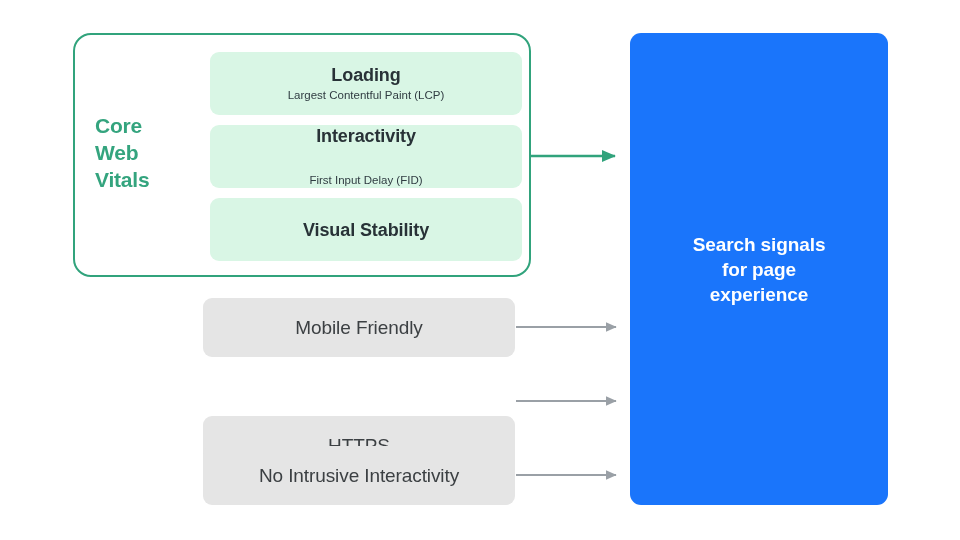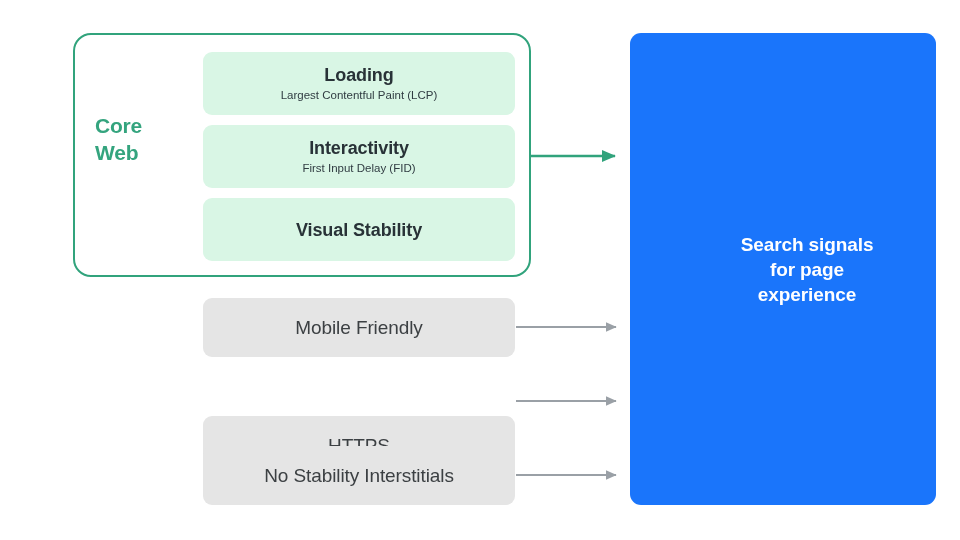--- a/index.html
+++ b/index.html
@@ -43,33 +43,33 @@
     font-size: 21px;
     font-weight: bold;
     line-height: 27px;
     letter-spacing: -0.2px;
   }
   .cwv-label .ln { display: block; }
 
   
   .metric-card {
     position: absolute;
-    left: 203px;
+    left: 210px;
     width: 312px;
     height: 63px;
     background: #D9F6E5;
     border-radius: 9px;
     box-sizing: border-box;
     display: flex;
     flex-direction: column;
     align-items: center;
     justify-content: center;
   }
   .metric-card.m0 { top: 52px; }
-  .metric-card.m1 { top: 125px; }
+  .metric-card.m1 { top: 125px; justify-content: space-between; }
   .metric-card.m2 { top: 198px; }
 
   .metric-title {
     font-size: 18px;
     font-weight: bold;
     color: #283237;
     line-height: 22px;
     letter-spacing: -0.1px;
   }
   .metric-sub {
@@ -108,21 +108,20 @@
     position: absolute;
     left: 630px;
     top: 33px;
     width: 258px;
     height: 472px;
     background: #1A75FB;
     border-radius: 11px;
     display: flex;
     align-items: center;
     justify-content: center;
-    padding-left: 48px;
   }
   .blue-text {
     color: #ffffff;
     font-size: 19px;
     font-weight: bold;
     line-height: 25px;
     text-align: center;
     letter-spacing: -0.1px;
     white-space: pre-line;
   }
@@ -140,20 +139,21 @@
 </head>
 <body>
 
 <div id="canvas">
 
   <div class="cwv-container"></div>
 
   <div class="cwv-label">
     <span class="ln">Core</span>
     <span class="ln">Web</span>
+    <span class="ln">Vitals</span>
   </div>
 
   <div class="metric-card m0">
     <div class="metric-title">Loading</div>
     <div class="metric-sub">Largest Contentful Paint (LCP)</div>
   </div>
 
   <div class="metric-card m1">
     <div class="metric-title">Interactivity</div>
     <div class="metric-sub">First Input Delay (FID)</div>
@@ -165,21 +165,21 @@
 
   <div class="gray-card g0">
     <div class="gray-label">Mobile Friendly</div>
   </div>
 
   <div class="gray-card g1">
     <div class="gray-label">HTTPS</div>
   </div>
 
   <div class="gray-card g2">
-    <div class="gray-label">No Stability Interstitials</div>
+    <div class="gray-label">No Intrusive Interactivity</div>
   </div>
 
   <div class="blue-box">
     <div class="blue-text">Search signals
 for page
 experience</div>
   </div>
 
   <svg class="arrows" width="960" height="540" viewBox="0 0 960 540">
     <defs>

